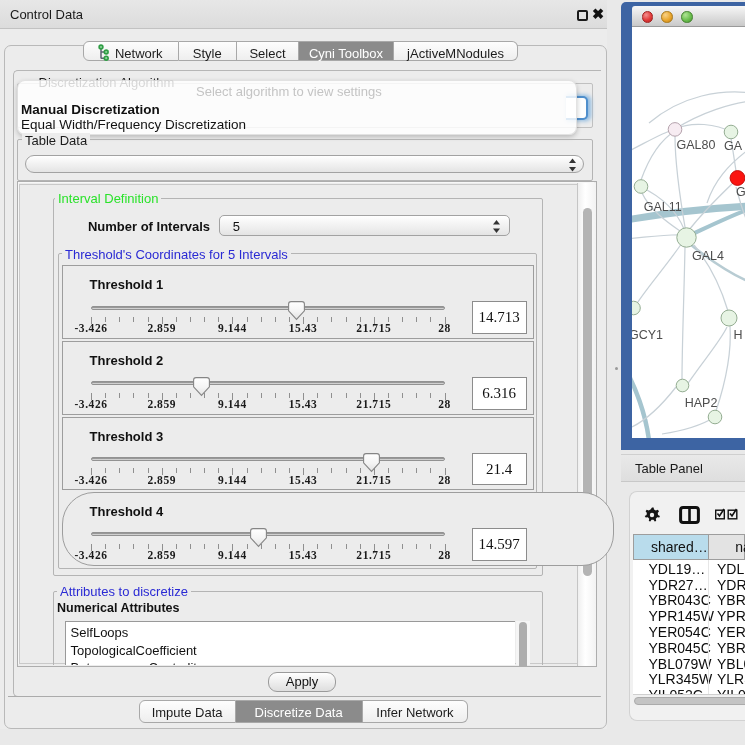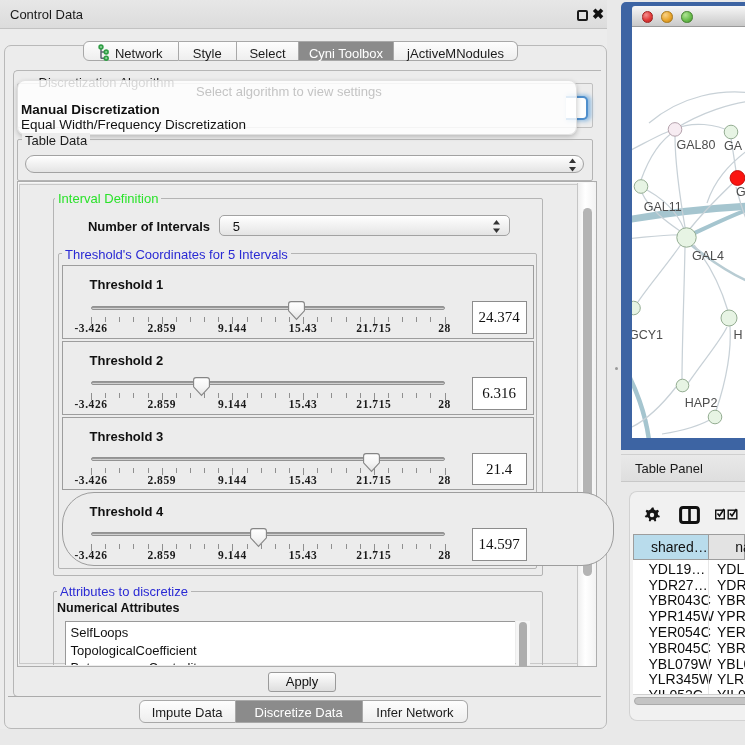--- a/index.html
+++ b/index.html
@@ -154,21 +154,21 @@
     <svg class="thumb" style="left:225.0px;top:35.2px;width:17px;height:20px" viewBox="0 0 17 20">
 <defs>
         <linearGradient id="thg265" x1="0" y1="0" x2="0" y2="1">
 <stop offset="0" stop-color="#ffffff"></stop>
           <stop offset="0.55" stop-color="#f4f4f4"></stop>
           <stop offset="1" stop-color="#e2e2e2"></stop>
         </linearGradient>
       </defs>
 <path d="M 3 0.6 L 14 0.6 Q 16.4 0.6 16.4 3 L 16.4 9.8 L 8.5 18.4 L 0.6 9.8 L 0.6 3 Q 0.6 0.6 3 0.6 Z" fill="url(#thg265)" stroke="#858585" stroke-width="1.1"></path>
     </svg>
-    <div class="vbox" style="left:409px;top:35px;">24.374</div>
+    <div class="vbox" style="left:409px;top:35px;">14.713</div>
   </div>
 <div class="tpanel" style="left:61.5px;top:341.0px;width:472.0px;height:73.5px;">
     <div class="ttitle">Threshold 2</div>
     <div class="track" style="left:28.5px;top:39.3px;width:353.5px;"></div>
     <svg class="ticks" shape-rendering="crispEdges" style="left:0;top:50.5px;width:472.0px;height:9px" viewBox="0 0 472.0 9">
       <line x1="28.50" y1="0" x2="28.50" y2="7" stroke="#8f8f8f" stroke-width="1"></line>
       <line x1="42.64" y1="0" x2="42.64" y2="4.5" stroke="#8f8f8f" stroke-width="1"></line>
       <line x1="56.78" y1="0" x2="56.78" y2="4.5" stroke="#8f8f8f" stroke-width="1"></line>
       <line x1="70.92" y1="0" x2="70.92" y2="4.5" stroke="#8f8f8f" stroke-width="1"></line>
       <line x1="85.06" y1="0" x2="85.06" y2="4.5" stroke="#8f8f8f" stroke-width="1"></line>
@@ -318,21 +318,21 @@
 <div style="position:absolute; left:57px; top:601px; font-size:12.5px; font-weight:bold; color:#111;">Numerical Attributes</div>
 <div style="position:absolute; left:65px; top:620.5px; width:450.3px; height:44px; background:#fff; border-top:1px solid #999; border-left:1px solid #999; overflow:hidden;">
   <div style="position:absolute; left:4.5px; top:3.5px; font-size:13px; color:#111;">SelfLoops</div>
   <div style="position:absolute; left:4.5px; top:21.1px; font-size:13px; color:#111;">TopologicalCoefficient</div>
   <div style="position:absolute; left:4.5px; top:38.7px; font-size:13px; color:#111;">BetweennessCentrality</div>
 </div>
 <div style="position:absolute; left:516px; top:620.5px; width:14px; height:44px; background:#f5f5f5;">
   <div style="position:absolute; left:2.5px; top:1.5px; width:8px; height:44px; border-radius:4px 4px 0 0; background:#adadad;"></div>
 </div>
 
-<div style="position:absolute; left:268px; top:672px; width:68px; height:19.5px; border-radius:3px;
+<div style="position:absolute; left:268px; top:672px; width:68px; height:19.5px; border-radius:9px;
   background:linear-gradient(#fefefe,#dedede); border:1px solid #9a9a9a; font-size:13px; color:#111;
   text-align:center; line-height:18px;">Apply</div>
 <div style="position:absolute; left:8px; top:695.5px; width:592px; height:1px; background:#ababab;"></div>
 
 <div class="tab btab" style="left:138.5px; width:97.2px; border-left:1px solid #a8a8a8; border-radius:6px 0 0 6px;">Impute Data</div>
 <div class="tab btab tabsel" style="left:235.7px; width:126.9px;">Discretize Data</div>
 <div class="tab btab" style="left:362.6px; width:105.7px; border-radius:0 6px 6px 0;">Infer Network</div>
 
 <div style="position:absolute; left:620.5px; top:1.5px; width:124.5px; height:448.5px; background:#3d64a3; border-radius:5px 0 0 0;"></div>
 <div style="position:absolute; left:631.5px; top:6px; width:113.5px; height:21px;

